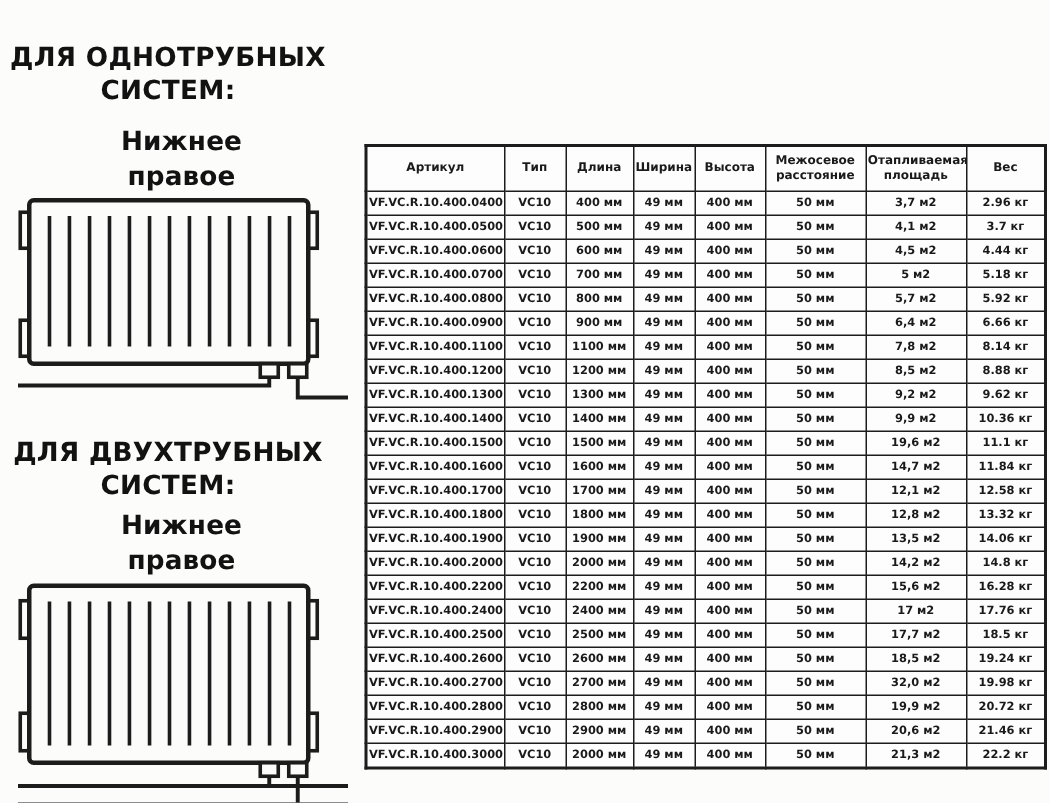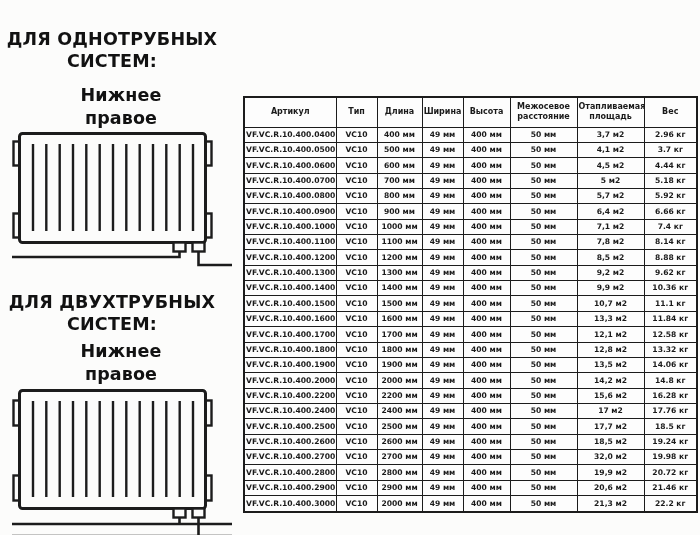--- a/index.html
+++ b/index.html
@@ -236,30 +236,20 @@
             <td>VF.VC.R.10.400.0900</td>
             <td>VC10</td>
             <td>900 мм</td>
             <td>49 мм</td>
             <td>400 мм</td>
             <td>50 мм</td>
             <td>6,4 м2</td>
             <td>6.66 кг</td>
           </tr>
           <tr>
-            <td>VF.VC.R.10.400.1000</td>
-            <td>VC10</td>
-            <td>1000 мм</td>
-            <td>49 мм</td>
-            <td>400 мм</td>
-            <td>50 мм</td>
-            <td>7,1 м2</td>
-            <td>7.4 кг</td>
-          </tr>
-          <tr>
             <td>VF.VC.R.10.400.1100</td>
             <td>VC10</td>
             <td>1100 мм</td>
             <td>49 мм</td>
             <td>400 мм</td>
             <td>50 мм</td>
             <td>7,8 м2</td>
             <td>8.14 кг</td>
           </tr>
           <tr>
@@ -292,31 +282,31 @@
             <td>9,9 м2</td>
             <td>10.36 кг</td>
           </tr>
           <tr>
             <td>VF.VC.R.10.400.1500</td>
             <td>VC10</td>
             <td>1500 мм</td>
             <td>49 мм</td>
             <td>400 мм</td>
             <td>50 мм</td>
-            <td>10,7 м2</td>
+            <td>19,6 м2</td>
             <td>11.1 кг</td>
           </tr>
           <tr>
             <td>VF.VC.R.10.400.1600</td>
             <td>VC10</td>
             <td>1600 мм</td>
             <td>49 мм</td>
             <td>400 мм</td>
             <td>50 мм</td>
-            <td>13,3 м2</td>
+            <td>14,7 м2</td>
             <td>11.84 кг</td>
           </tr>
           <tr>
             <td>VF.VC.R.10.400.1700</td>
             <td>VC10</td>
             <td>1700 мм</td>
             <td>49 мм</td>
             <td>400 мм</td>
             <td>50 мм</td>
             <td>12,1 м2</td>

